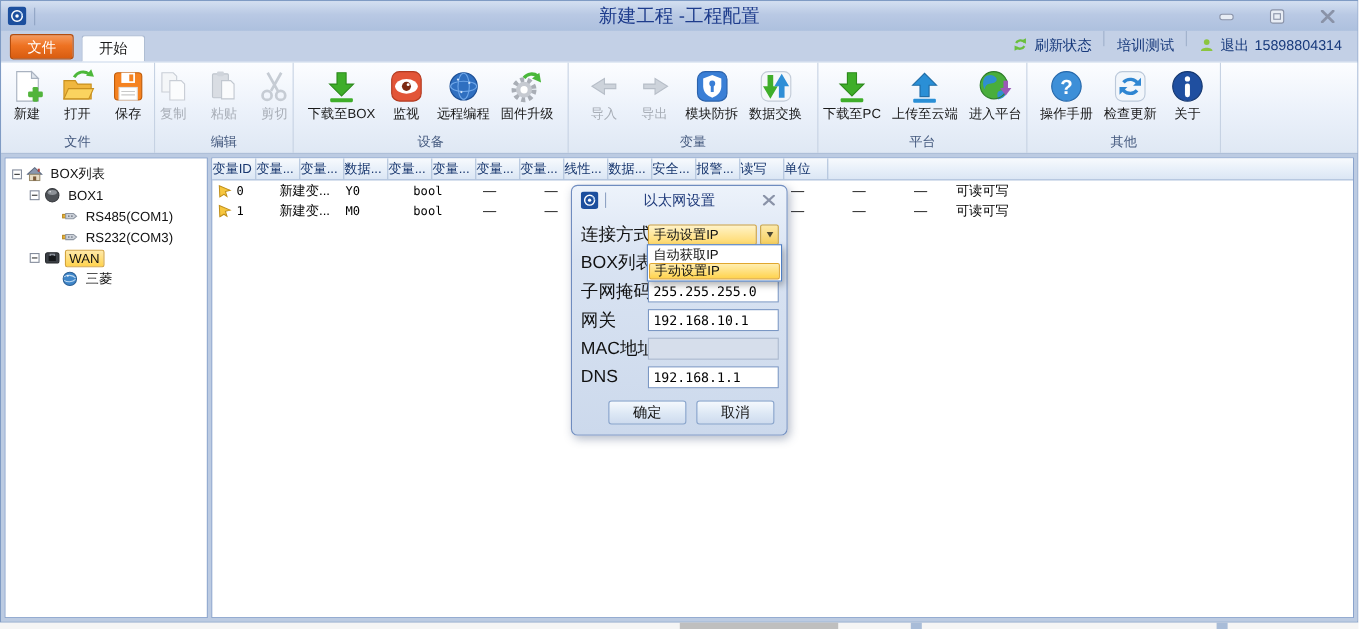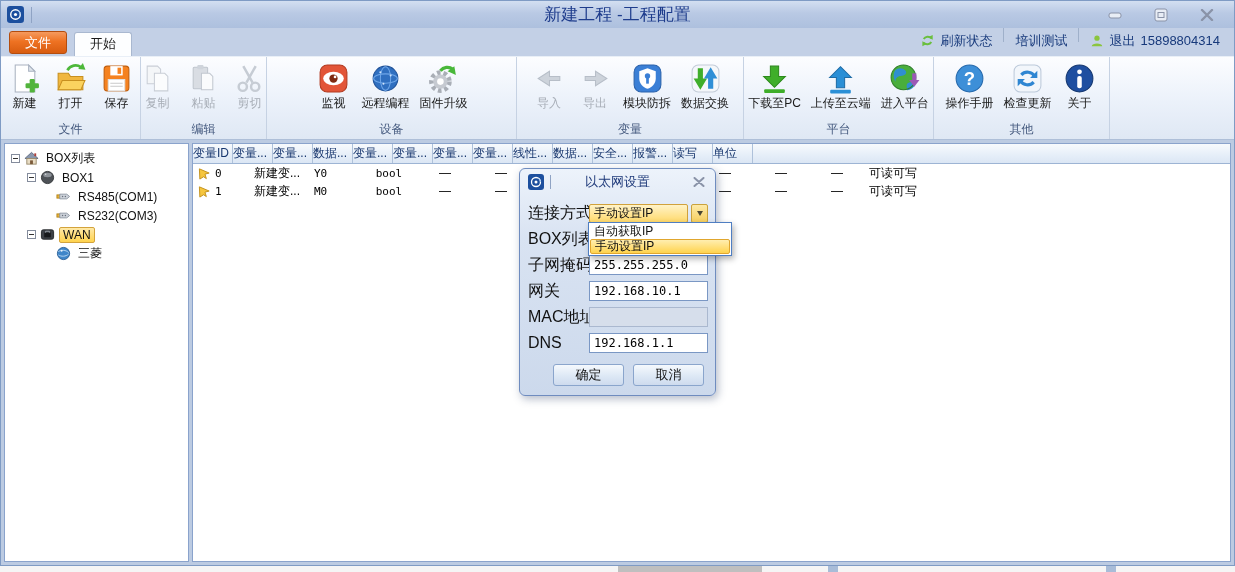--- a/index.html
+++ b/index.html
@@ -62,21 +62,21 @@
   .dlg-close{margin-left:auto;z-index:2;width:16px;height:14px;display:flex;align-items:center;justify-content:center}
   .dlg-body{flex:1;padding:8px 7px 0 8px;display:flex;flex-direction:column;gap:6px;position:relative}
   .frow{height:20px;display:flex;align-items:center;flex:none}
   .flabel{width:61px;font-size:16px;color:#111;flex:none;white-space:nowrap}
   .finput{flex:1;height:20px;border:1px solid #7a97c4;background:#fff;font-size:12px;font-family:"DejaVu Sans Mono","Liberation Mono",monospace;padding:0 4px;min-width:0}
   .finput.off{background:#d6deeb;border-color:#aab8cf}
   .combo{flex:1;display:flex;gap:3px;height:19px;min-width:0}
   .combo-val{flex:1;border:1px solid #d0a13c;background:linear-gradient(#fff3c8,#ffd96b);font-size:12px;line-height:17px;padding:0 4px;border-radius:2px;color:#111;white-space:nowrap;overflow:hidden}
   .combo-btn{width:17px;border:1px solid #caa23c;background:linear-gradient(#fdeaa9,#f6cf5e);border-radius:2px;display:flex;align-items:center;justify-content:center;flex:none}
   .caret{width:0;height:0;border-left:3.5px solid transparent;border-right:3.5px solid transparent;border-top:5px solid #4a4632}
-  .ddlist{position:absolute;left:68px;top:27px;width:144px;background:#fff;border:1px solid #4f7ec2;box-shadow:2px 3px 6px rgba(0,0,0,.3);z-index:6;padding:1px}
+  .ddlist{position:absolute;left:68px;top:27px;width:123px;background:#fff;border:1px solid #4f7ec2;box-shadow:2px 3px 6px rgba(0,0,0,.3);z-index:6;padding:1px}
   .ddopt{height:15px;line-height:14px;font-size:12px;padding:0 4px;color:#111;white-space:nowrap}
   .ddopt.sel{background:linear-gradient(#ffeeb0,#ffd34e);border:1px solid #e0a62e;border-radius:2px;line-height:12px}
   .dlg-btns{display:flex;justify-content:flex-end;gap:9px;padding:5px 4px 0 0}
   .dbtn{width:71px;height:22px;border:1px solid #8aa5cc;border-radius:3px;background:linear-gradient(#f5f9fd,#dde8f5 55%,#cedbee);font-size:13px;color:#111;display:flex;align-items:center;justify-content:center}
   
   .sliver{position:absolute;left:0;bottom:0;width:100%;height:6px;background:#f5f5f5}
   .sliver span{position:absolute;top:0;height:6px;display:block}
 </style>
 </head>
 <body>
@@ -219,20 +219,29 @@
           </div>
         </div>
         <div class="gname">编辑</div>
       </div>
 
       <div class="rgroup" style="width:250px">
         <div class="rbtns">
           <div class="rbtn">
             <span class="ric">
                 <svg viewBox="0 0 32 32">
+                  <path d="M12 4h8v10h6.5L16 24.5 5.5 14H12z" fill="#3fae2a" stroke="#2d8a1c"></path>
+                  <rect x="6" y="26.5" width="20" height="3.5" rx="1" fill="#3fae2a"></rect>
+                </svg>
+              </span>
+            <span class="rlb">下载至BOX</span>
+          </div>
+          <div class="rbtn">
+            <span class="ric">
+                <svg viewBox="0 0 32 32">
                   <rect x="3" y="3" width="26" height="26" rx="7" fill="#e25538" stroke="#b23a20"></rect>
                   <ellipse cx="16" cy="16" rx="10" ry="6.5" fill="#fff"></ellipse>
                   <circle cx="16" cy="16" r="4" fill="#7e2a12"></circle>
                   <circle cx="17.5" cy="14.5" r="1.3" fill="#fff"></circle>
                 </svg>
               </span>
             <span class="rlb">监视</span>
           </div>
           <div class="rbtn">
             <span class="ric">

